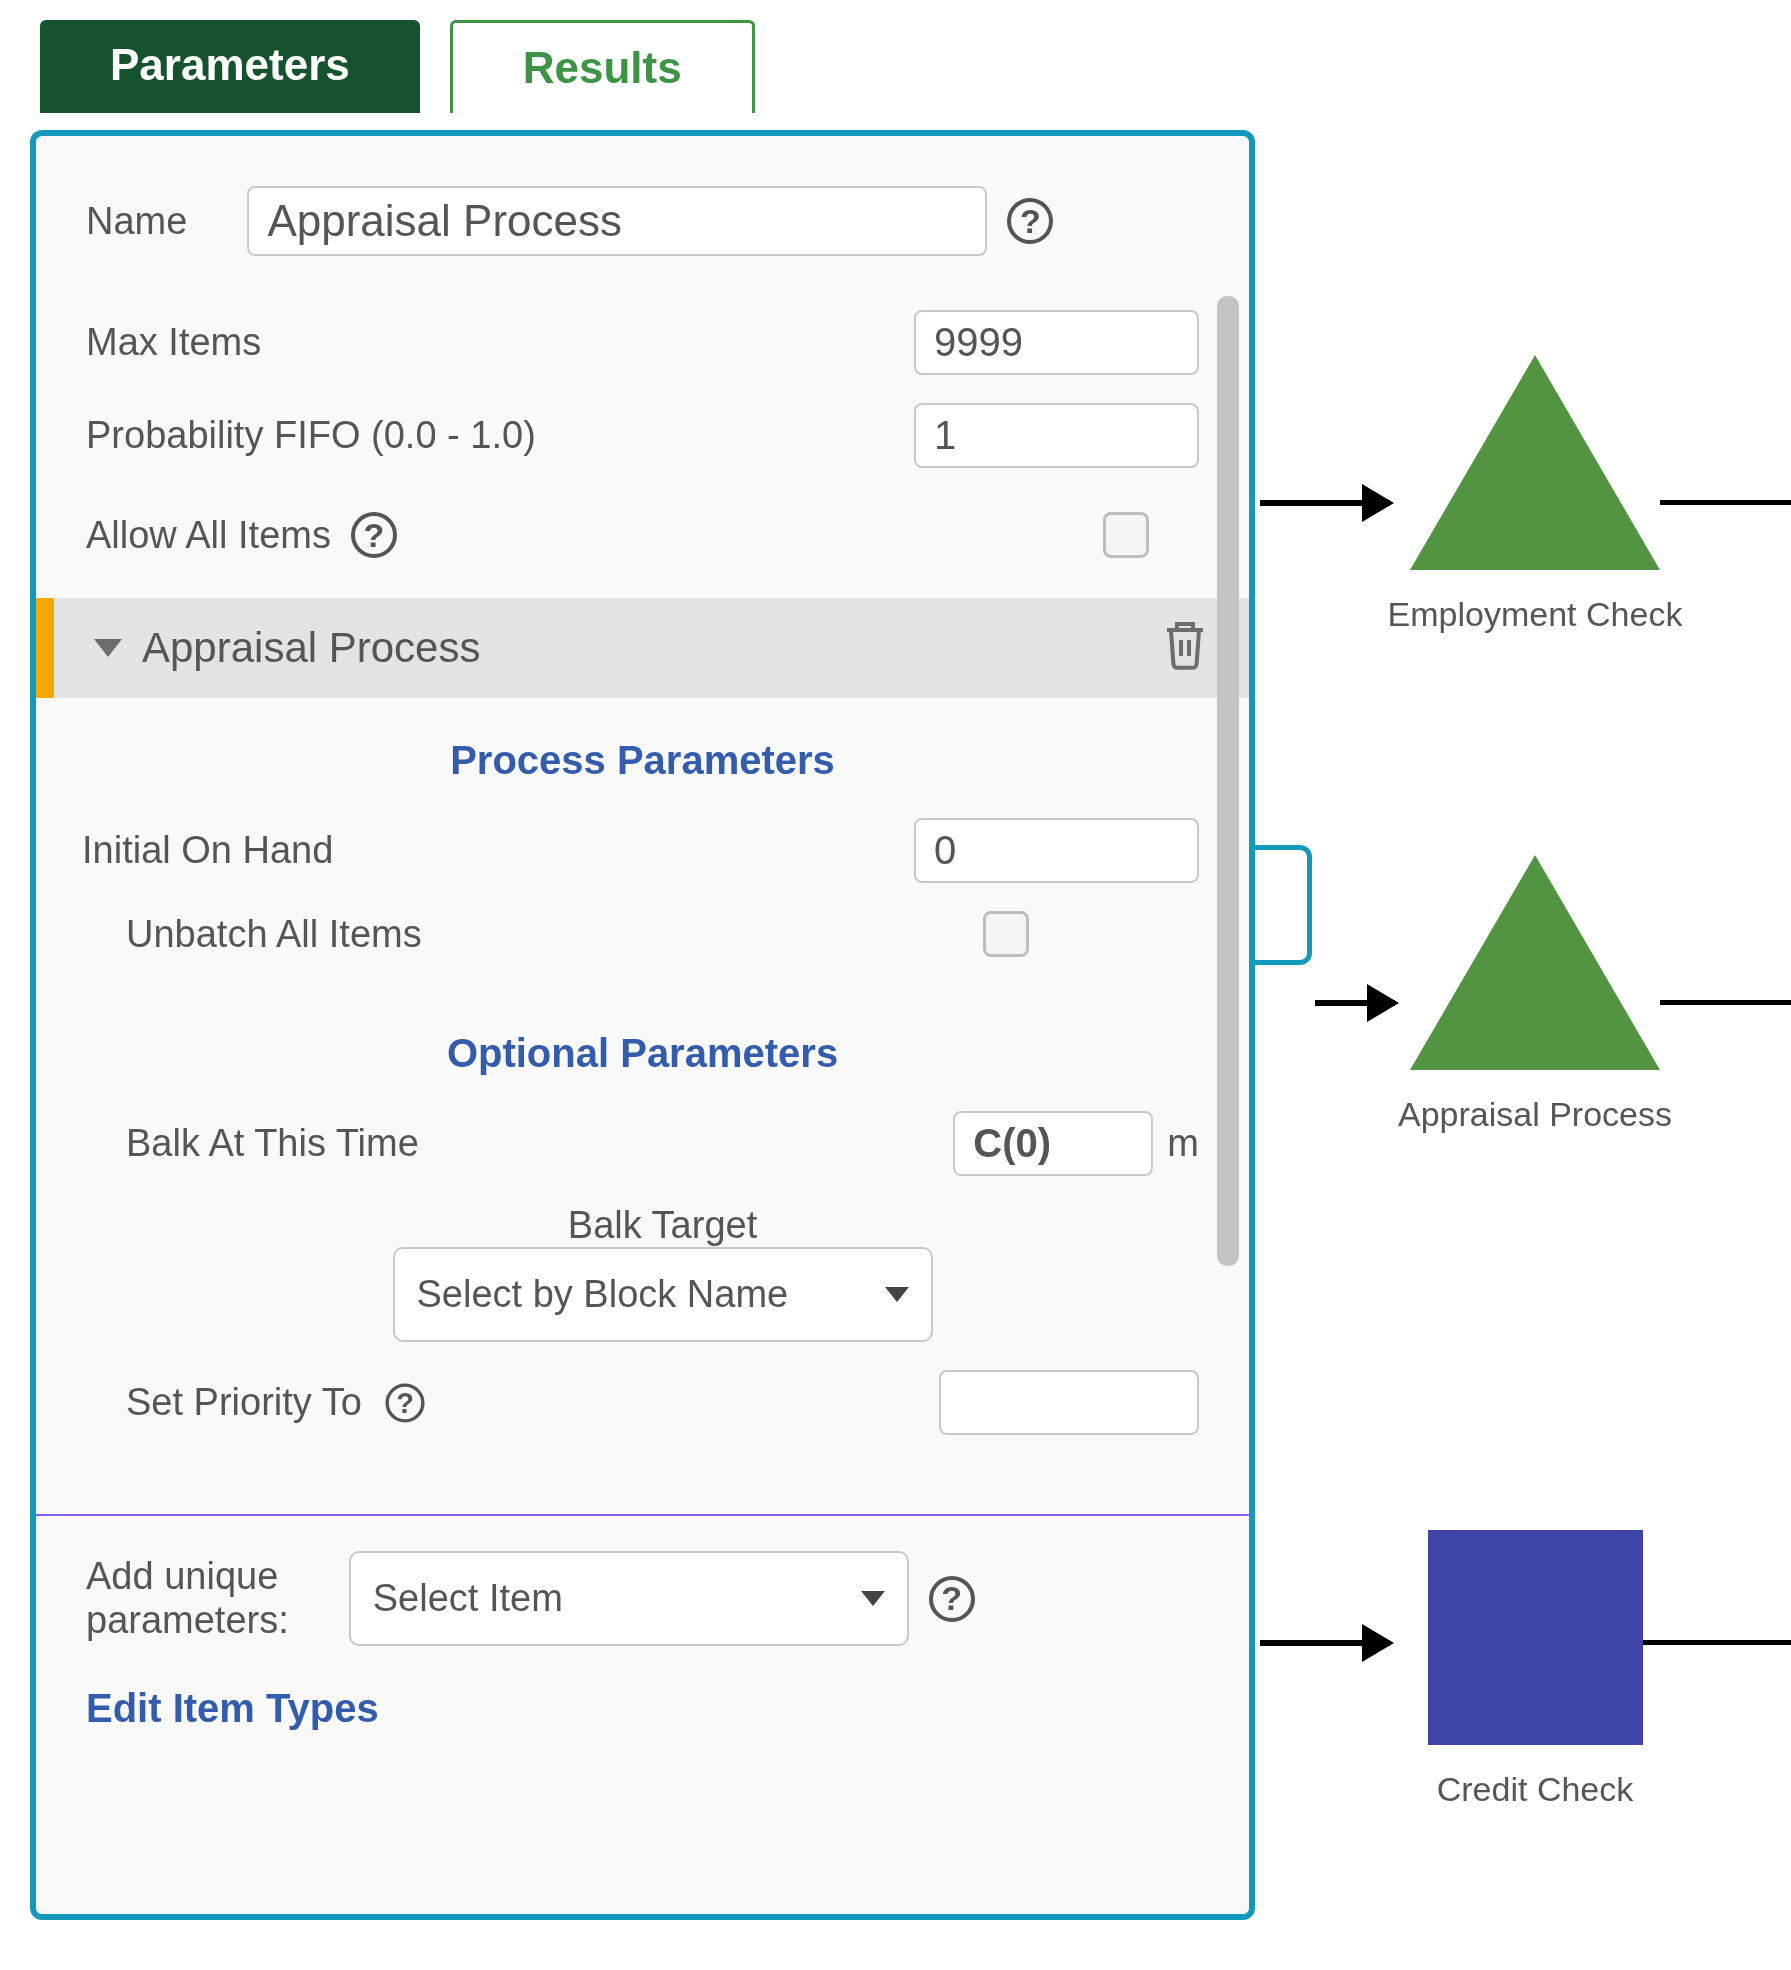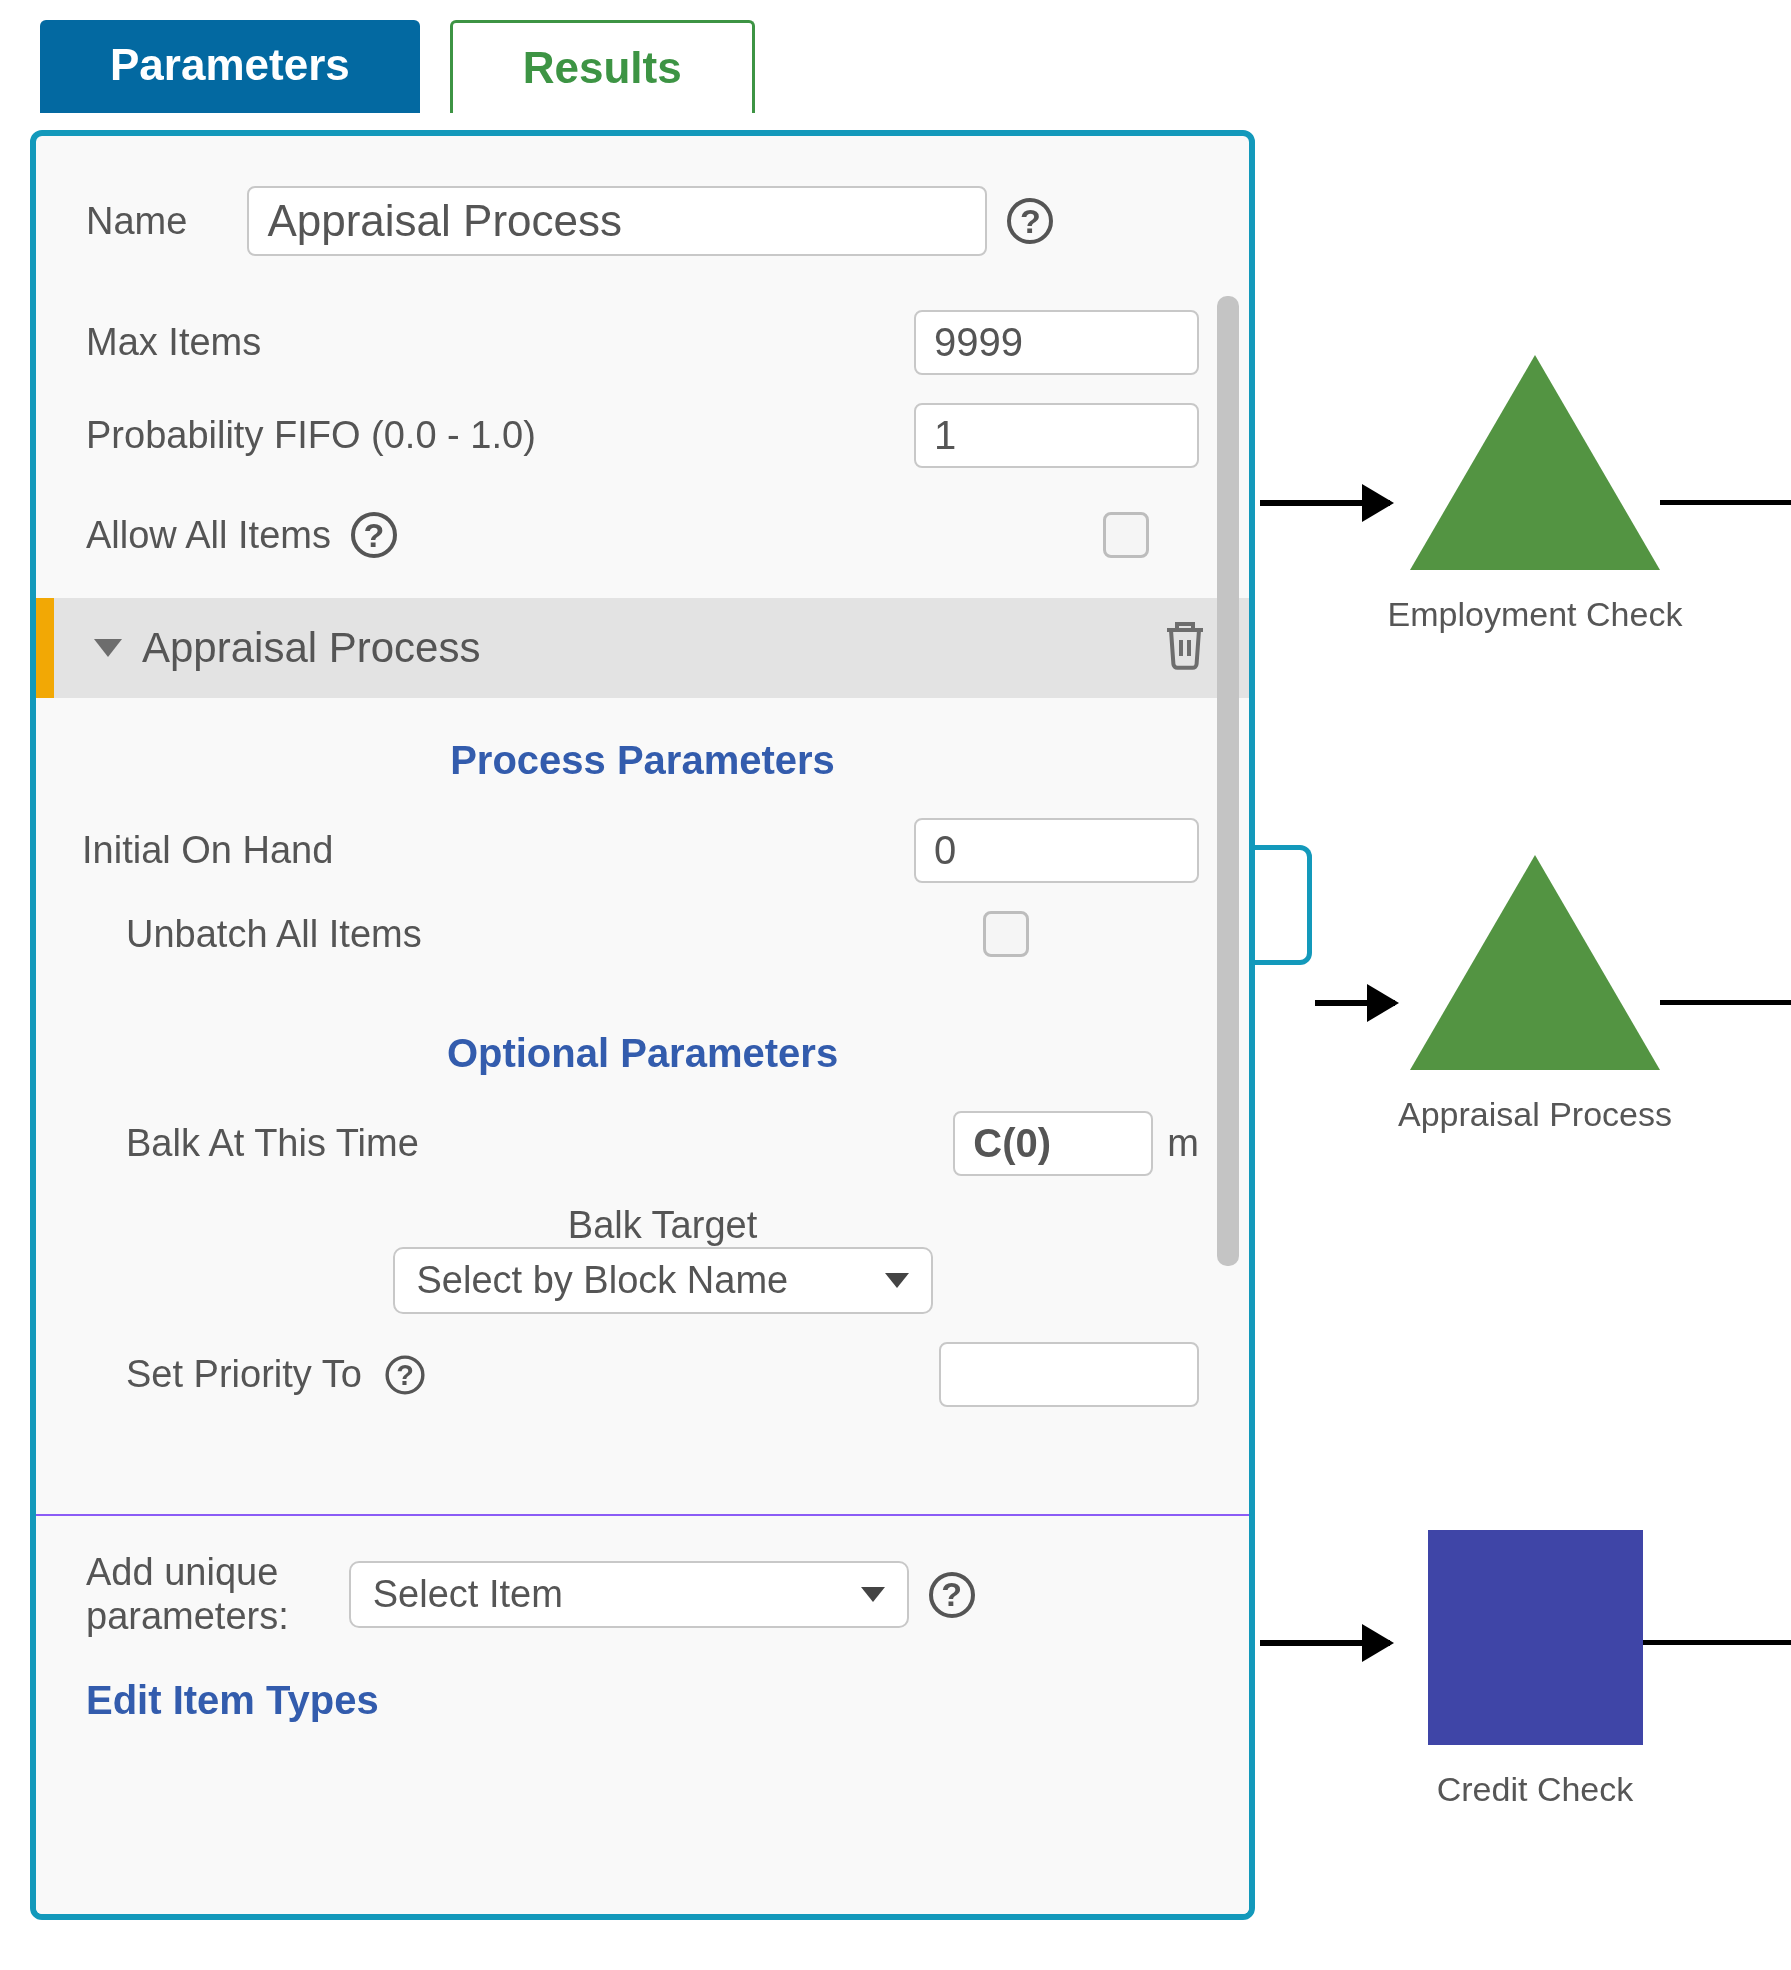--- a/index.html
+++ b/index.html
@@ -21,21 +21,21 @@
     padding: 20px 0 0 40px;
   }
   .tab {
     padding: 20px 70px;
     font-size: 44px;
     font-weight: 600;
     border-radius: 6px 6px 0 0;
     cursor: pointer;
   }
   .tab.active {
-    background: #0369a1;
+    background: #14532d;
     color: #fff;
   }
   .tab.inactive {
     background: #fff;
     color: #3d9444;
     border: 3px solid #3d9444;
     border-bottom: none;
   }
 
   
@@ -150,21 +150,21 @@
   }
 
   .unit { margin-left: 14px; }
 
   
   .dropdown {
     display: flex;
     align-items: center;
     border: 2px solid #c8c8c8;
     border-radius: 10px;
-    padding: 10px 22px;
+    padding: 24px 22px;
     background: #fff;
     font-size: 38px;
   }
   .dropdown .dd-arrow {
     width: 0; height: 0;
     border-left: 12px solid transparent;
     border-right: 12px solid transparent;
     border-top: 15px solid #444;
     margin-left: 20px;
   }

